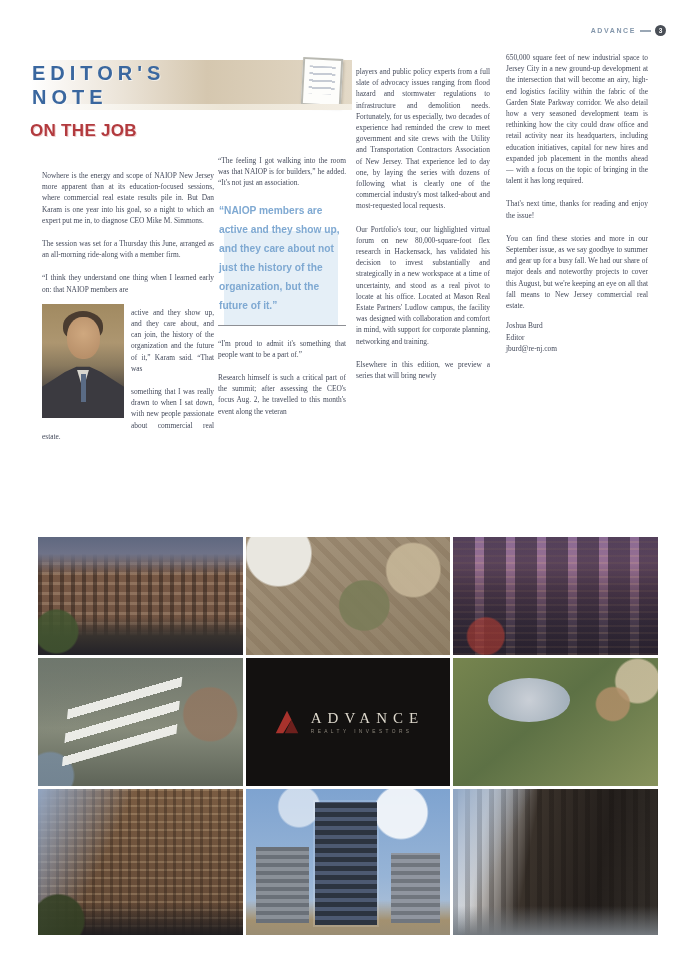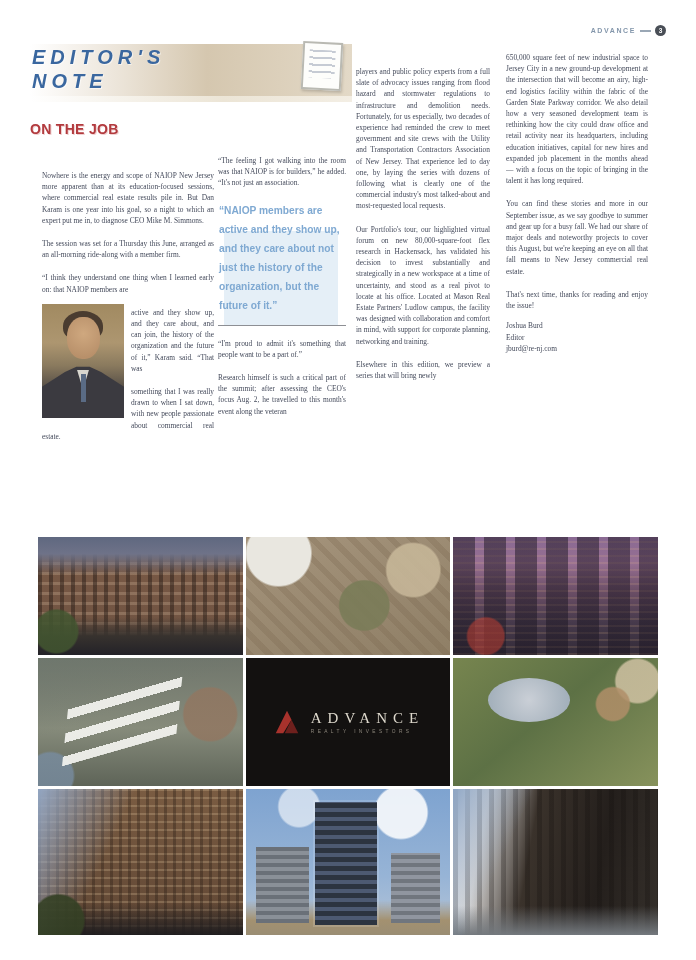--- a/index.html
+++ b/index.html
@@ -10,36 +10,36 @@
 
   
   .page-head{position:absolute;top:25px;right:30px;display:flex;align-items:center;gap:4px;
              font-family:"Liberation Sans",sans-serif;}
   .ph-label{font-size:7px;font-weight:bold;letter-spacing:1.6px;color:#8396ab;}
   .ph-dash{width:11px;height:2px;background:#9aa7b5;}
   .ph-num{width:11px;height:11px;border-radius:50%;background:#4a4f57;color:#fff;
           font-size:6.5px;line-height:11px;text-align:center;font-weight:bold;}
 
   
-  .banner{position:absolute;left:30px;top:44px;width:322px;height:52px;
+  .banner{position:absolute;left:30px;top:60px;width:322px;height:44px;
           background:linear-gradient(90deg, rgba(216,201,178,0) 0%, rgba(216,201,178,.5) 28%,
-                     #d5c7af 55%, #e3d9c7 100%);font-style:italic;}
+                     #d5c7af 55%, #e3d9c7 100%);}
   .banner::after{content:"";position:absolute;left:0;bottom:-6px;width:100%;height:6px;
           background:linear-gradient(90deg, rgba(236,229,216,0), #ece5d6 60%, #f3eee4);}
   .banner-title{position:absolute;left:2px;top:1px;margin:0;
           font-family:"Liberation Sans",sans-serif;font-weight:bold;font-size:20px;
           line-height:24px;letter-spacing:5px;color:#3a679f;
           text-shadow:1px 1px 0 rgba(255,255,255,.55);}
   .stamp{position:absolute;right:10px;top:-2px;width:36px;height:44px;background:#fdfdfb;
          border:2px solid #b9b9b2;transform:rotate(3deg);box-shadow:1px 2px 3px rgba(0,0,0,.18);}
   .stamp::before{content:"";position:absolute;left:5px;right:5px;top:6px;bottom:10px;
          background:repeating-linear-gradient(180deg,#c6cbd4 0 2px, rgba(0,0,0,0) 2px 7px);}
 
   .headline{position:absolute;left:30px;top:121px;margin:0;
-            font-family:"Liberation Sans",sans-serif;font-size:14px;font-weight:bold;
+            font-family:"Liberation Sans",sans-serif;font-size:17px;font-weight:bold;
             letter-spacing:.3px;color:#b23a3e;text-shadow:1px 1px 0 rgba(222,152,152,.45);}
 
   
   .col{position:absolute;font-size:7.4px;line-height:11.2px;color:#444a5b;text-align:justify;}
   .col p{margin:12px 0 7px;}
   .col1{left:42px;top:158px;width:172px;}
   .col2{left:218px;top:143px;width:128px;}
   .col3{left:356px;top:54px;width:134px;}
   .col4{left:506px;top:40px;width:142px;}
 
@@ -183,22 +183,22 @@
   </div>
 
   <div class="col col3">
     <p>players and public policy experts from a full slate of advocacy issues ranging from flood hazard and stormwater regulations to infrastructure and demolition needs. Fortunately, for us especially, two decades of experience had reminded the crew to meet government and site crews with the Utility and Transportation Contractors Association of New Jersey. That experience led to day one, by laying the series with dozens of following what is clearly one of the commercial industry's most talked-about and most-requested local requests.</p>
     <p>Our Portfolio's tour, our highlighted virtual forum on new 80,000-square-foot flex research in Hackensack, has validated his decision to invest substantially and strategically in a new workspace at a time of uncertainty, and stood as a real pivot to locate at his office. Located at Mason Real Estate Partners' Ludlow campus, the facility was designed with collaboration and comfort in mind, with support for corporate planning, networking and training.</p>
     <p>Elsewhere in this edition, we preview a series that will bring newly</p>
   </div>
 
   <div class="col col4">
     <p>650,000 square feet of new industrial space to Jersey City in a new ground-up development at the intersection that will become an airy, high-end logistics facility within the fabric of the Garden State Parkway corridor. We also detail how a very seasoned development team is rethinking how the city could draw office and retail activity near its headquarters, including education initiatives, capital for new hires and expanded job placement in the months ahead — with a focus on the topic of bringing in the talent it has long required.</p>
+    <p>That's next time, thanks for reading and enjoy the issue!</p>
     <p>You can find these stories and more in our September issue, as we say goodbye to summer and gear up for a busy fall. We had our share of major deals and noteworthy projects to cover this August, but we're keeping an eye on all that fall means to New Jersey commercial real estate.</p>
-    <p>That's next time, thanks for reading and enjoy the issue!</p>
     <div class="signoff">
       <div>Joshua Burd</div>
       <div>Editor</div>
       <div>jburd@re-nj.com</div>
     </div>
   </div>
 
   <div class="collage">
     <div class="tile t1"></div>
     <div class="tile t2"></div>

